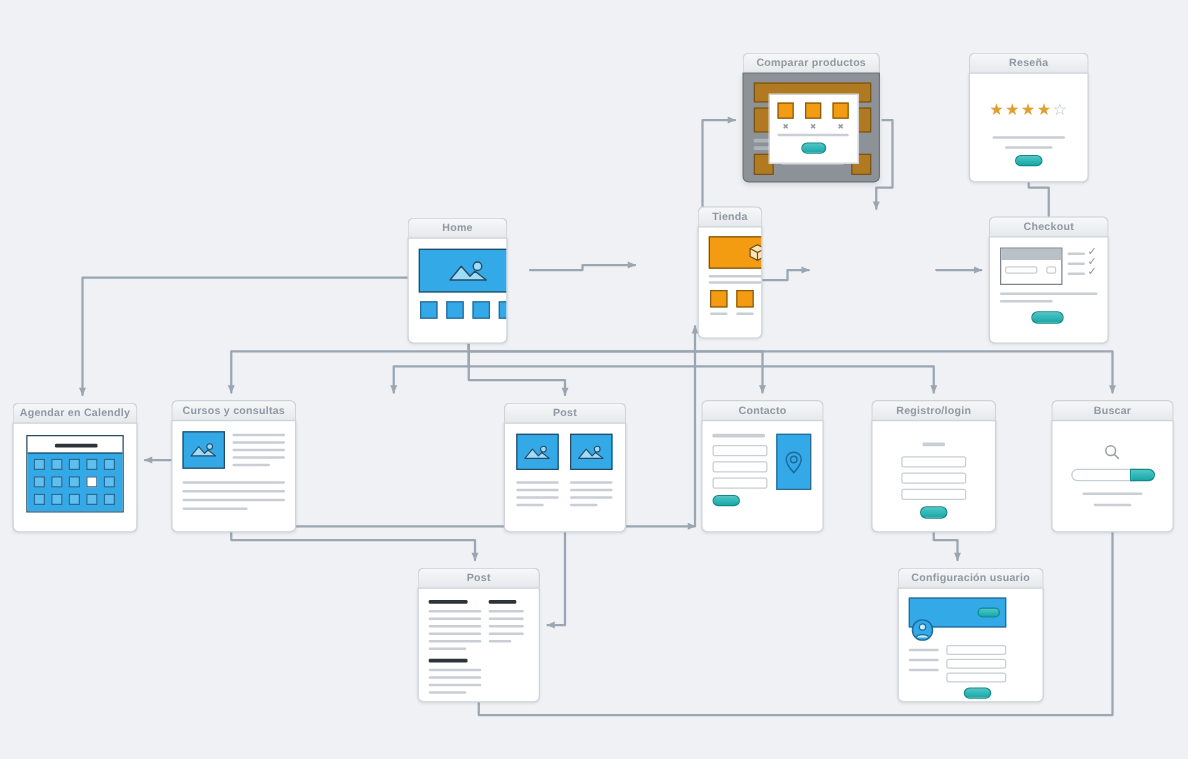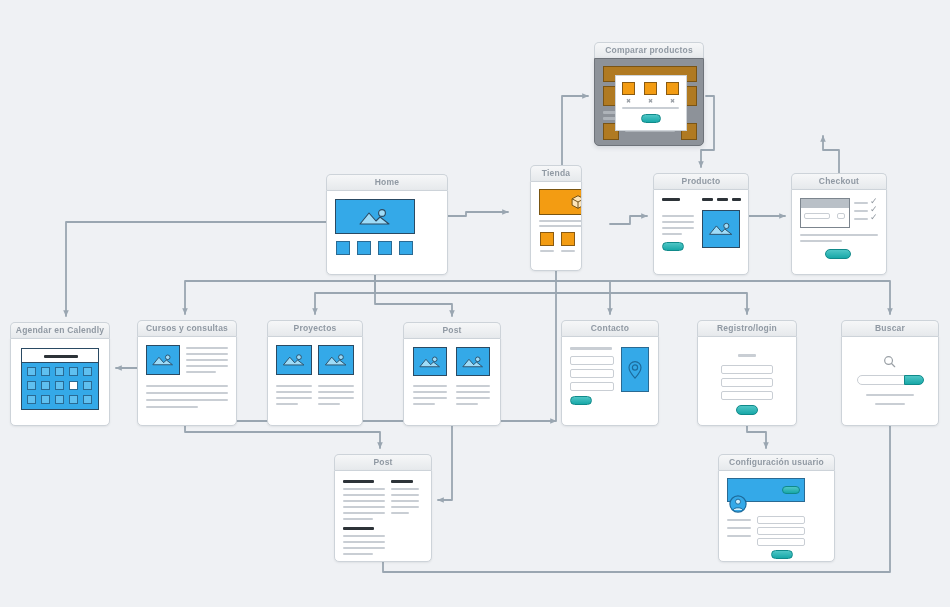--- a/index.html
+++ b/index.html
@@ -42,23 +42,23 @@
   .bluebar{position:absolute;background:#34a9e8;border:1.5px solid #2a6a93;box-sizing:border-box;}
   .orangebar{position:absolute;background:#f39c12;border:1.5px solid #7a5410;box-sizing:border-box;}
 
   
   #n-comparar{left:594px;top:42px;width:110px;}
   #n-comparar .body{height:88px;}
   #n-resena{left:775px;top:42px;width:96px;}
   #n-resena .body{height:88px;}
 
   
-  #n-home{left:326px;top:174px;width:122px;}
+  #n-home{left:326px;top:174px;width:80px;}
   #n-home .body{height:85px;}
-  #n-tienda{left:486px;top:165px;width:96px;padding-left:44px;}
+  #n-tienda{left:514px;top:165px;width:96px;padding-left:44px;}
   #n-tienda .body{height:90px;}
   #n-producto{left:653px;top:173px;width:96px;}
   #n-producto .body{height:86px;}
   #n-checkout{left:791px;top:173px;width:96px;}
   #n-checkout .body{height:86px;}
 
   
   #n-calendly{left:10px;top:322px;width:100px;}
   #n-calendly .body{height:88px;}
   #n-cursos{left:137px;top:320px;width:100px;}
@@ -155,20 +155,31 @@
         <div class="osq" style="left:50px;top:6px;width:13px;height:13px;"></div>
         <div style="position:absolute;left:6px;top:21px;width:13px;text-align:center;font-size:6px;color:#9aa0a6;">✖</div>
         <div style="position:absolute;left:28px;top:21px;width:13px;text-align:center;font-size:6px;color:#9aa0a6;">✖</div>
         <div style="position:absolute;left:50px;top:21px;width:13px;text-align:center;font-size:6px;color:#9aa0a6;">✖</div>
         <div class="ln" style="left:6px;top:31px;width:57px;height:2px;"></div>
         <div class="pill" style="left:25px;top:38px;width:20px;height:9px;"></div>
       </div>
     </div>
   </div>
 
+  <div class="node" id="n-resena">
+    <div class="titlebar">Reseña</div>
+    <div class="body">
+      <div style="position:absolute;left:0;top:22px;width:100%;text-align:center;font-size:13px;color:#e0a030;letter-spacing:1px;line-height:1;">
+        <span>★</span><span>★</span><span>★</span><span>★</span><span style="color:#b8bfc6;">☆</span>
+      </div>
+      <div class="ln" style="left:18px;top:50px;width:58px;height:2px;"></div>
+      <div class="ln" style="left:28px;top:58px;width:38px;height:2px;"></div>
+      <div class="pill" style="left:36px;top:65px;width:22px;height:9px;"></div>
+    </div>
+  </div>
 
   <div class="node" id="n-home">
     <div class="titlebar">Home</div>
     <div class="body">
       <div class="imgbox" style="left:8px;top:8px;width:80px;height:35px;">
         <svg width="34" height="18" viewBox="0 0 34 18">
           <circle cx="24" cy="5" r="3.4" fill="#9fdcf8" stroke="#2a4a63" stroke-width="1.1"></circle>
           <path d="M2,16 L11,5 L18,13 L22,9 L31,16 z" fill="#9fdcf8" stroke="#2a4a63" stroke-width="1.1" stroke-linejoin="round"></path>
         </svg>
       </div>
@@ -194,40 +205,20 @@
       <div class="osq" style="left:30px;top:50px;width:14px;height:14px;"></div>
       <div class="osq" style="left:51px;top:50px;width:14px;height:14px;"></div>
       <div class="osq" style="left:72px;top:50px;width:14px;height:14px;"></div>
       <div class="ln" style="left:9px;top:68px;width:14px;height:2px;"></div>
       <div class="ln" style="left:30px;top:68px;width:14px;height:2px;"></div>
       <div class="ln" style="left:51px;top:68px;width:14px;height:2px;"></div>
       <div class="ln" style="left:72px;top:68px;width:14px;height:2px;"></div>
     </div>
   </div>
 
-  <div class="node" id="n-producto">
-    <div class="titlebar">Producto</div>
-    <div class="body">
-      <div class="ln d" style="left:8px;top:8px;width:18px;height:3px;"></div>
-      <div class="ln d" style="left:48px;top:8px;width:11px;height:3px;"></div>
-      <div class="ln d" style="left:63px;top:8px;width:11px;height:3px;"></div>
-      <div class="ln d" style="left:78px;top:8px;width:9px;height:3px;"></div>
-      <div class="ln" style="left:8px;top:25px;width:32px;height:2px;"></div>
-      <div class="ln" style="left:8px;top:31px;width:32px;height:2px;"></div>
-      <div class="ln" style="left:8px;top:37px;width:32px;height:2px;"></div>
-      <div class="ln" style="left:8px;top:43px;width:20px;height:2px;"></div>
-      <div class="pill" style="left:8px;top:52px;width:22px;height:9px;"></div>
-      <div class="imgbox" style="left:48px;top:20px;width:38px;height:38px;">
-        <svg width="26" height="15" viewBox="0 0 34 18">
-          <circle cx="24" cy="5" r="3.4" fill="#9fdcf8" stroke="#2a4a63" stroke-width="1.2"></circle>
-          <path d="M2,16 L11,5 L18,13 L22,9 L31,16 z" fill="#9fdcf8" stroke="#2a4a63" stroke-width="1.2" stroke-linejoin="round"></path>
-        </svg>
-      </div>
-    </div>
-  </div>
 
   <div class="node" id="n-checkout">
     <div class="titlebar">Checkout</div>
     <div class="body">
       <div style="position:absolute;left:8px;top:8px;width:48px;height:28px;background:#fff;border:1.5px solid #7c858e;">
         <div style="position:absolute;left:0;top:0;width:100%;height:9px;background:#b9c0c7;"></div>
         <div class="field" style="left:3px;top:14px;width:26px;height:6px;"></div>
         <div class="field" style="left:36px;top:14px;width:8px;height:6px;"></div>
       </div>
       <div class="ln" style="left:62px;top:12px;width:14px;height:2px;"></div>
@@ -282,45 +273,20 @@
           <div class="sq" style="left:5px;top:32px;width:9px;height:9px;background:#5fc0f0;border-color:#2a6a93;"></div>
           <div class="sq" style="left:19px;top:32px;width:9px;height:9px;background:#5fc0f0;border-color:#2a6a93;"></div>
           <div class="sq" style="left:33px;top:32px;width:9px;height:9px;background:#5fc0f0;border-color:#2a6a93;"></div>
           <div class="sq" style="left:47px;top:32px;width:9px;height:9px;background:#5fc0f0;border-color:#2a6a93;"></div>
           <div class="sq" style="left:61px;top:32px;width:9px;height:9px;background:#5fc0f0;border-color:#2a6a93;"></div>
         </div>
       </div>
     </div>
   </div>
 
-  <div class="node" id="n-proyectos">
-    <div class="titlebar">Proyectos</div>
-    <div class="body">
-      <div class="imgbox" style="left:8px;top:8px;width:36px;height:30px;">
-        <svg width="24" height="13" viewBox="0 0 34 18">
-          <circle cx="24" cy="5" r="3.4" fill="#9fdcf8" stroke="#2a4a63" stroke-width="1.3"></circle>
-          <path d="M2,16 L11,5 L18,13 L22,9 L31,16 z" fill="#9fdcf8" stroke="#2a4a63" stroke-width="1.3" stroke-linejoin="round"></path>
-        </svg>
-      </div>
-      <div class="imgbox" style="left:50px;top:8px;width:36px;height:30px;">
-        <svg width="24" height="13" viewBox="0 0 34 18">
-          <circle cx="24" cy="5" r="3.4" fill="#9fdcf8" stroke="#2a4a63" stroke-width="1.3"></circle>
-          <path d="M2,16 L11,5 L18,13 L22,9 L31,16 z" fill="#9fdcf8" stroke="#2a4a63" stroke-width="1.3" stroke-linejoin="round"></path>
-        </svg>
-      </div>
-      <div class="ln" style="left:8px;top:48px;width:36px;height:2px;"></div>
-      <div class="ln" style="left:8px;top:54px;width:36px;height:2px;"></div>
-      <div class="ln" style="left:8px;top:60px;width:36px;height:2px;"></div>
-      <div class="ln" style="left:8px;top:66px;width:22px;height:2px;"></div>
-      <div class="ln" style="left:50px;top:48px;width:36px;height:2px;"></div>
-      <div class="ln" style="left:50px;top:54px;width:36px;height:2px;"></div>
-      <div class="ln" style="left:50px;top:60px;width:36px;height:2px;"></div>
-      <div class="ln" style="left:50px;top:66px;width:22px;height:2px;"></div>
-    </div>
-  </div>
 
   <div class="node" id="n-blog">
     <div class="titlebar">Post</div>
     <div class="body">
       <div class="imgbox" style="left:9px;top:8px;width:34px;height:29px;">
         <svg width="23" height="13" viewBox="0 0 34 18">
           <circle cx="24" cy="5" r="3.4" fill="#9fdcf8" stroke="#2a4a63" stroke-width="1.3"></circle>
           <path d="M2,16 L11,5 L18,13 L22,9 L31,16 z" fill="#9fdcf8" stroke="#2a4a63" stroke-width="1.3" stroke-linejoin="round"></path>
         </svg>
       </div>

